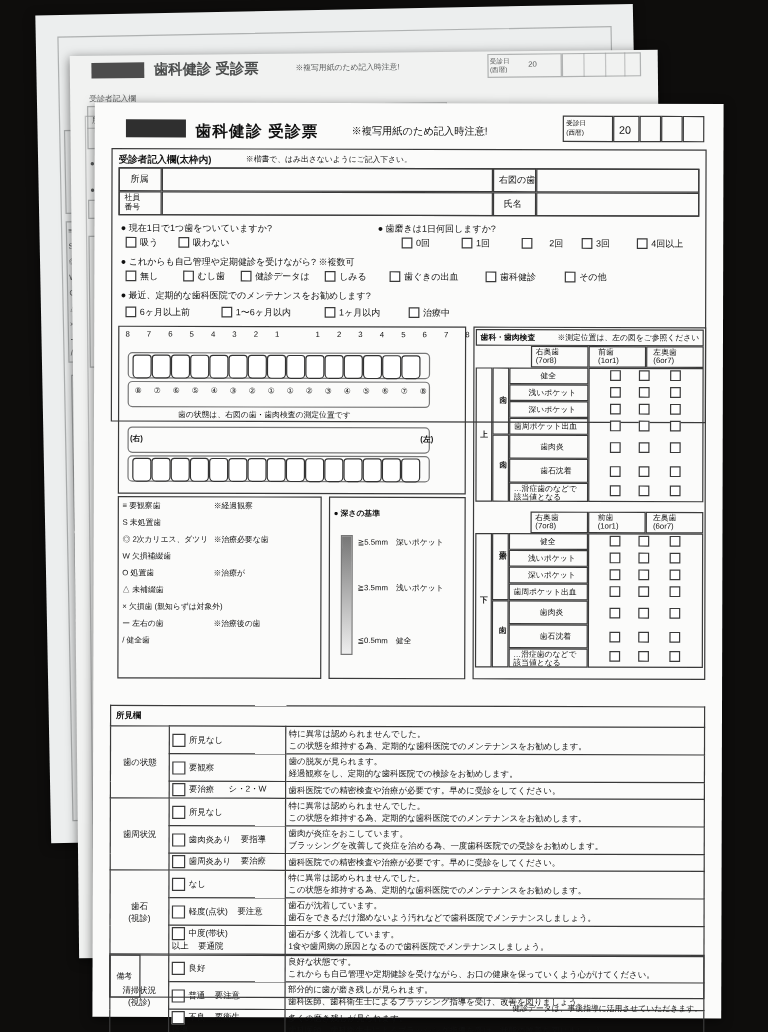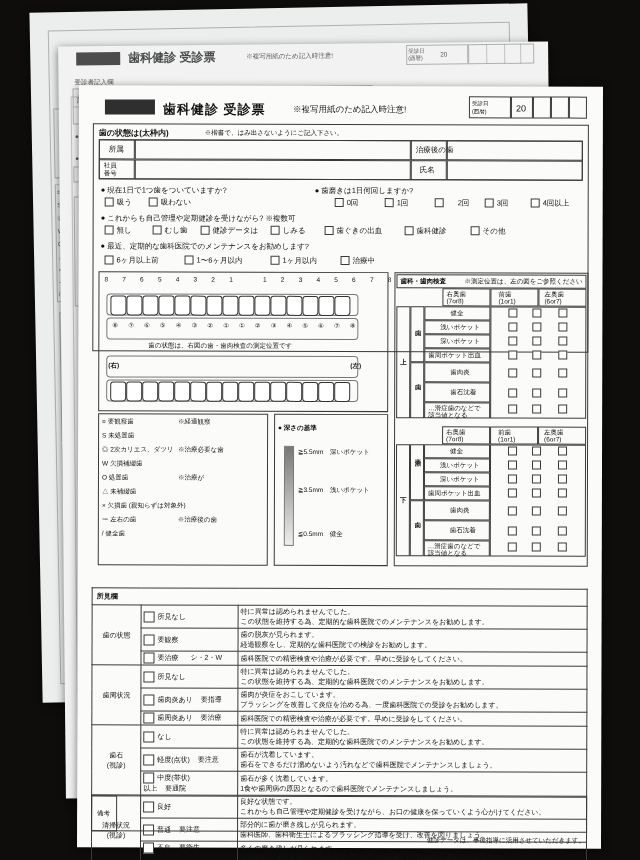--- a/index.html
+++ b/index.html
@@ -151,29 +151,29 @@
     </div>
     <div class="rcpt" style="left:432px;top:10px;width:22px;height:22px;">
       <div class="t" style="left:4px;top:6px;font-size:9px;">20</div>
     </div>
     <div class="rcpt" style="left:454px;top:10px;width:18px;height:22px;"></div>
     <div class="rcpt" style="left:472px;top:10px;width:18px;height:22px;"></div>
     <div class="rcpt" style="left:490px;top:10px;width:18px;height:22px;"></div>
 
     <div class="bx" style="left:14px;top:38px;width:496px;height:228px;"></div>
 
-    <div class="t sec-h" style="left:20px;top:42px;">歯の状態は(太枠内)</div>
+    <div class="t sec-h" style="left:20px;top:42px;">受診者記入欄(太枠内)</div>
     <div class="t lbl6" style="left:126px;top:43px;">※楷書で、はみ出さないようにご記入下さい。</div>
 
     <div class="bx" style="left:20px;top:54px;width:484px;height:40px;border-width:1.6px;"></div>
     <div class="bx" style="left:20px;top:54px;width:36px;height:20px;"></div>
     <div class="t lbl" style="left:30px;top:59px;">所属</div>
     <div class="bx" style="left:56px;top:54px;width:276px;height:20px;"></div>
     <div class="bx" style="left:332px;top:54px;width:36px;height:20px;"></div>
-    <div class="t lbl" style="left:337px;top:59px;">治療後の歯</div>
+    <div class="t lbl" style="left:337px;top:59px;">右図の歯</div>
     <div class="bx" style="left:368px;top:54px;width:136px;height:20px;"></div>
 
     <div class="bx" style="left:20px;top:74px;width:36px;height:20px;"></div>
     <div class="t lbl6" style="left:25px;top:76px;line-height:8px;">社員<br>番号</div>
     <div class="bx" style="left:56px;top:74px;width:276px;height:20px;"></div>
     <div class="bx" style="left:332px;top:74px;width:36px;height:20px;"></div>
     <div class="t lbl" style="left:341px;top:79px;">氏名</div>
     <div class="bx" style="left:368px;top:74px;width:136px;height:20px;"></div>
 
     <div class="t lbl" style="left:22px;top:100px;">● 現在1日で1つ歯をついていますか?</div>

